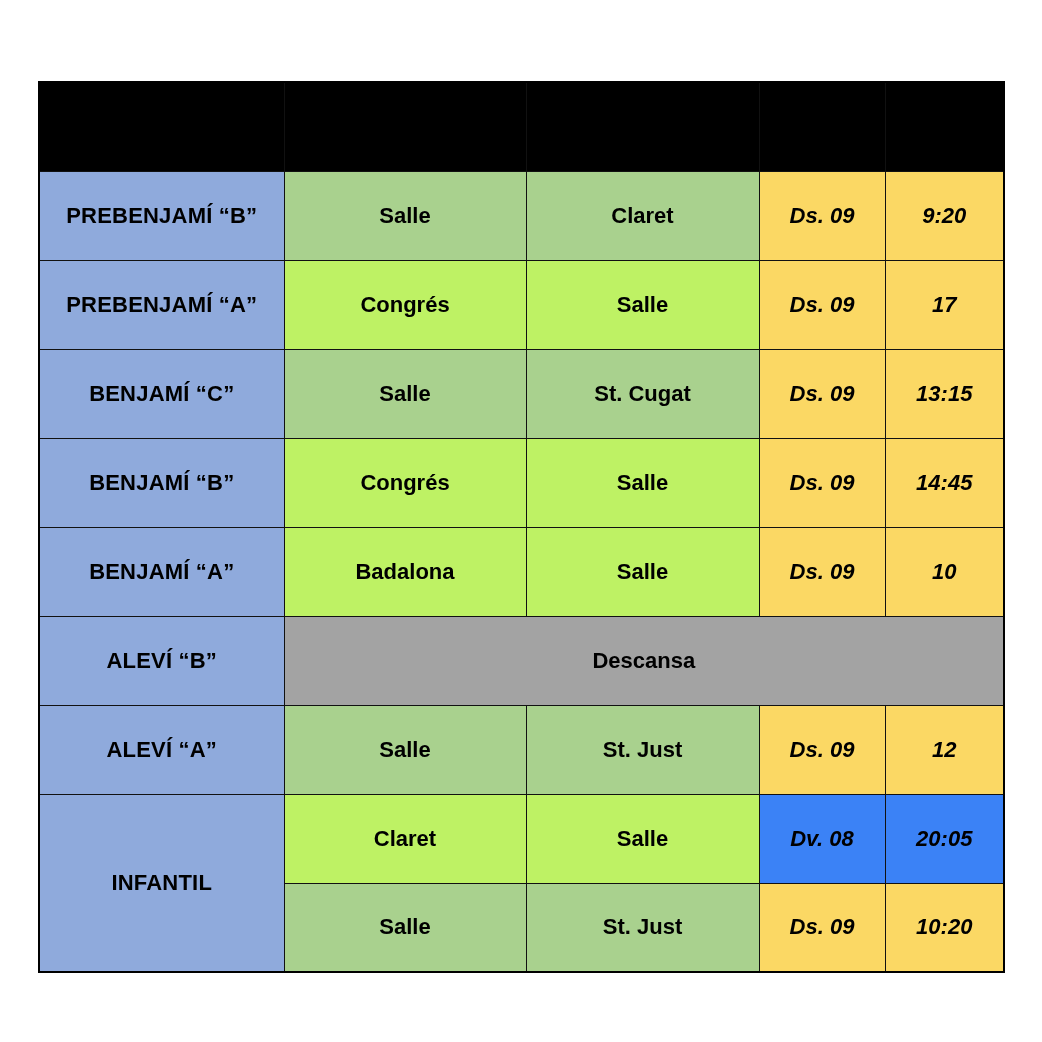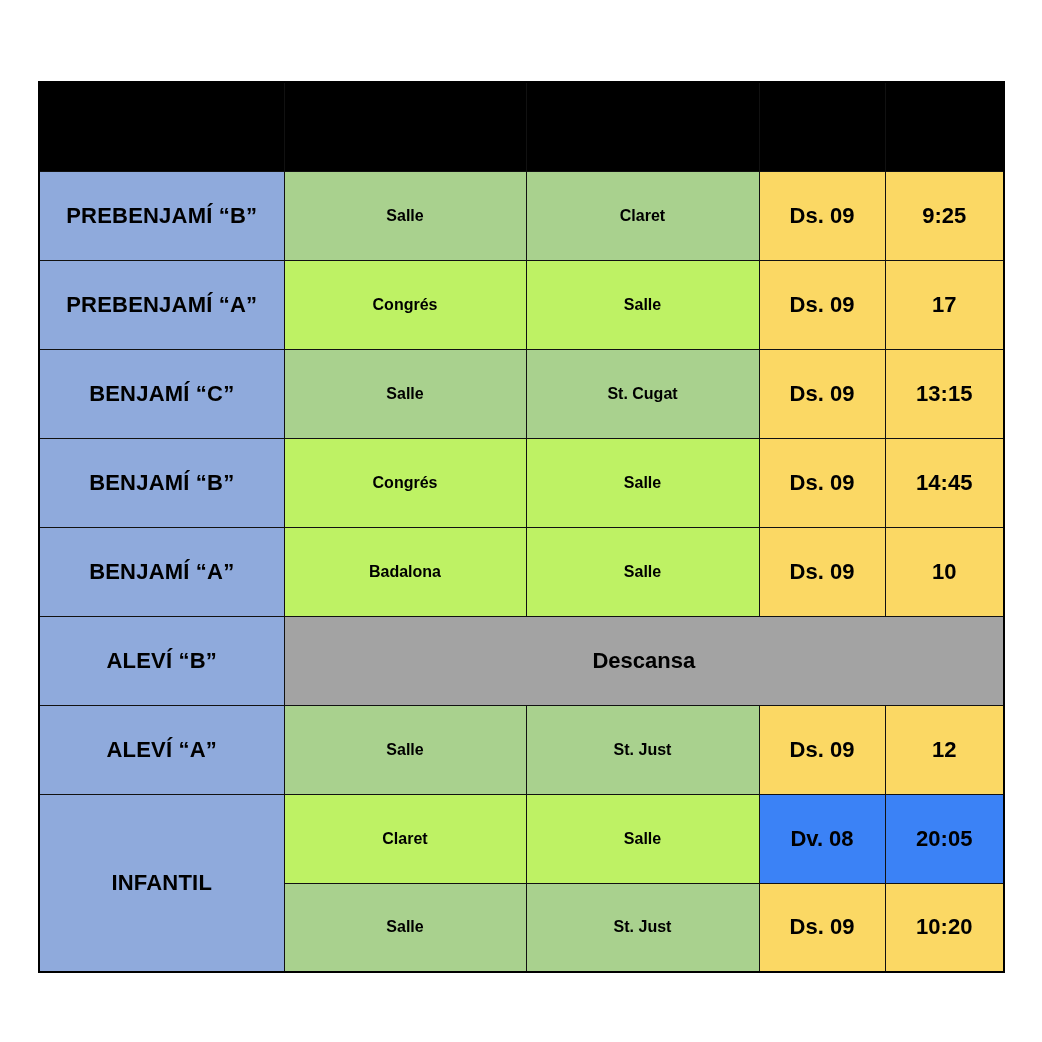--- a/index.html
+++ b/index.html
@@ -62,24 +62,25 @@
 
   
   tbody tr { height: 89px; }
 
   td.team {
     background: #8FAADC;
     font-size: 22px;
     letter-spacing: 0.2px;
   }
   td.match {
-    font-size: 16px;
+    font-size: 22px;
   }
   td.when {
     font-size: 22px;
+    font-style: italic;
   }
 
   
   .fill-green      { background: #A9D18E; }
   .fill-orange     { background: #bef264; }
   .fill-yellow     { background: #FBD864; }
   .fill-lightyellow{ background: #3b82f6; }
   .fill-darkblue   { background: #a3a3a3; color: #ffffff; }
 
   td.rest {
@@ -108,21 +109,21 @@
         <th>HORA</th>
       </tr>
     </thead>
     <tbody>
 
       <tr>
         <td class="team">PREBENJAMÍ “B”</td>
         <td class="match fill-green">Salle</td>
         <td class="match fill-green">Claret</td>
         <td class="when fill-yellow">Ds. 09</td>
-        <td class="when fill-yellow">9:25</td>
+        <td class="when fill-yellow">9:20</td>
       </tr>
 
       <tr>
         <td class="team">PREBENJAMÍ “A”</td>
         <td class="match fill-orange">Congrés</td>
         <td class="match fill-orange">Salle</td>
         <td class="when fill-yellow">Ds. 09</td>
         <td class="when fill-yellow">17</td>
       </tr>
 

